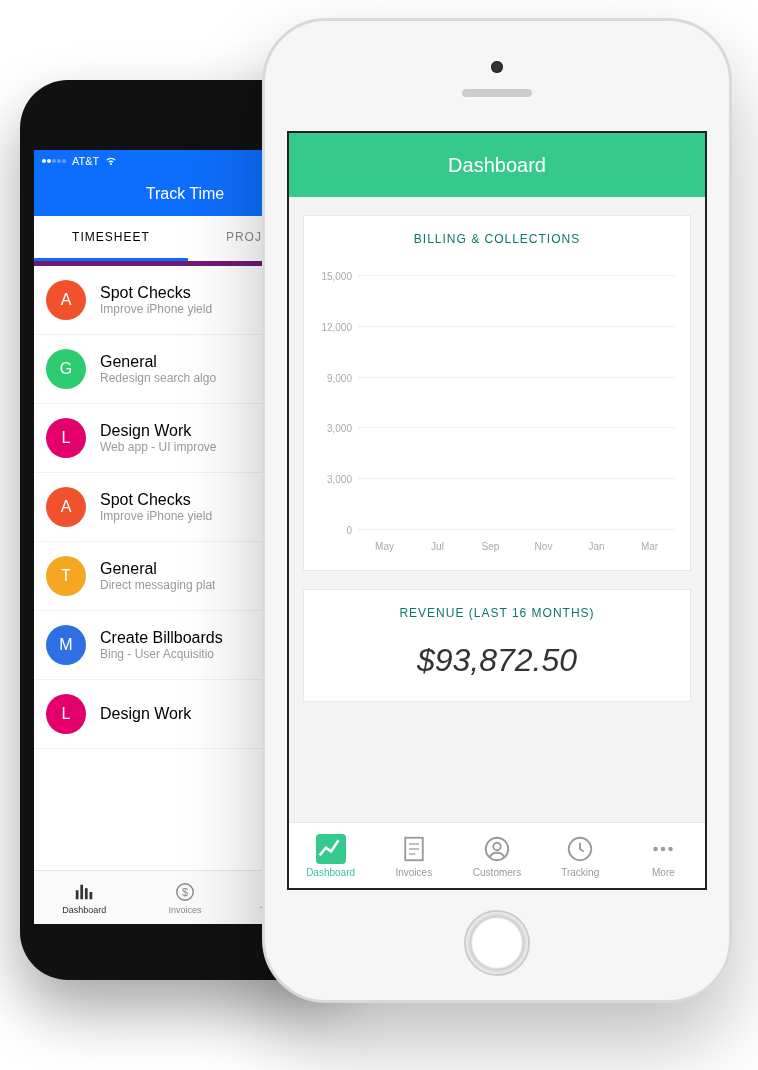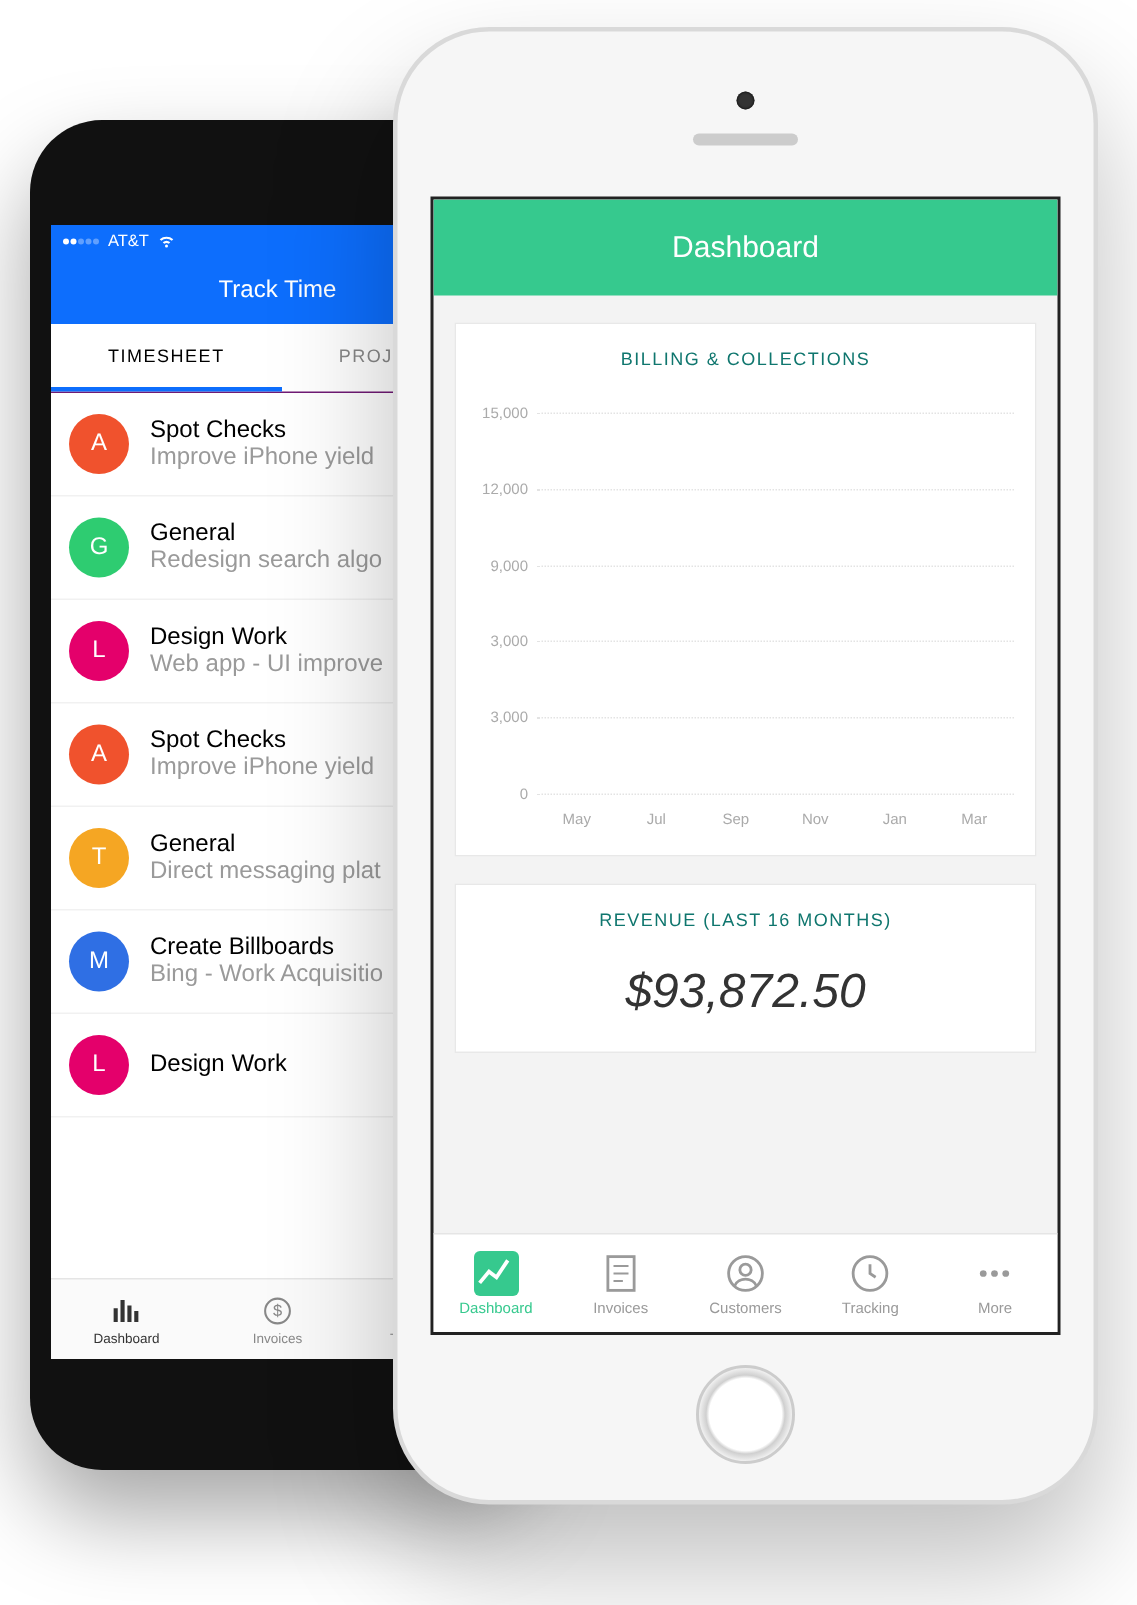--- a/index.html
+++ b/index.html
@@ -14,21 +14,21 @@
 
 
 .phone1 {
   position: absolute;
   left: 20px;
   top: 80px;
   width: 330px;
   height: 900px;
   background: #111;
   border-radius: 48px;
-  padding: 70px 14px 74px;
+  padding: 70px 14px 56px;
   box-shadow: 0 30px 60px rgba(0,0,0,.35);
 }
 .phone1 .screen {
   width: 100%;
   height: 100%;
   background: #fff;
   overflow: hidden;
   display: flex;
   flex-direction: column;
 }
@@ -46,21 +46,21 @@
   height: 44px;
   background: #0d6efd;
   color: #fff;
   display: flex;
   align-items: center;
   justify-content: center;
   font-size: 16px;
 }
 .phone1 .tabs {
   display: flex;
-  border-bottom: 1px solid #701a75;
+  border-bottom: 5px solid #701a75;
 }
 .phone1 .tab {
   flex: 1 0 auto;
   min-width: 110px;
   text-align: center;
   font-size: 12px;
   letter-spacing: 1px;
   padding: 14px 6px;
   color: #888;
 }
@@ -76,21 +76,21 @@
   padding: 14px 12px;
   border-bottom: 1px solid #f1f1f1;
 }
 .phone1 .avatar {
   width: 40px; height: 40px; border-radius: 50%;
   color: #fff; display: flex; align-items: center; justify-content: center;
   font-size: 16px; flex: 0 0 40px;
 }
 .phone1 .row .texts { overflow: hidden; }
 .phone1 .row .title { font-size: 16px; color: #000; white-space: nowrap; overflow: hidden; text-overflow: ellipsis; }
-.phone1 .row .sub { font-size: 16px; color: #9a9a9a; white-space: nowrap; overflow: hidden; text-overflow: ellipsis; }
+.phone1 .row .sub { font-size: 12px; color: #9a9a9a; white-space: nowrap; overflow: hidden; text-overflow: ellipsis; }
 .phone1 .bottombar {
   height: 54px;
   border-top: 1px solid #e5e5e5;
   display: flex;
   background: #fafafa;
 }
 .phone1 .bitem {
   flex: 1; display: flex; flex-direction: column; align-items: center; justify-content: center;
   color: #888; font-size: 9px; gap: 2px;
 }
@@ -265,21 +265,21 @@
           <div class="avatar" style="background:#f5a623">T</div>
           <div class="texts">
             <div class="title">General</div>
             <div class="sub">Direct messaging plat</div>
           </div>
         </div>
         <div class="row">
           <div class="avatar" style="background:#2f6fe4">M</div>
           <div class="texts">
             <div class="title">Create Billboards</div>
-            <div class="sub">Bing - Work Acquisitio</div>
+            <div class="sub">Bing - User Acquisitio</div>
           </div>
         </div>
         <div class="row">
           <div class="avatar" style="background:#e4006b">L</div>
           <div class="texts">
             <div class="title">Design Work</div>
             <div class="sub"></div>
           </div>
         </div>
       </div>

